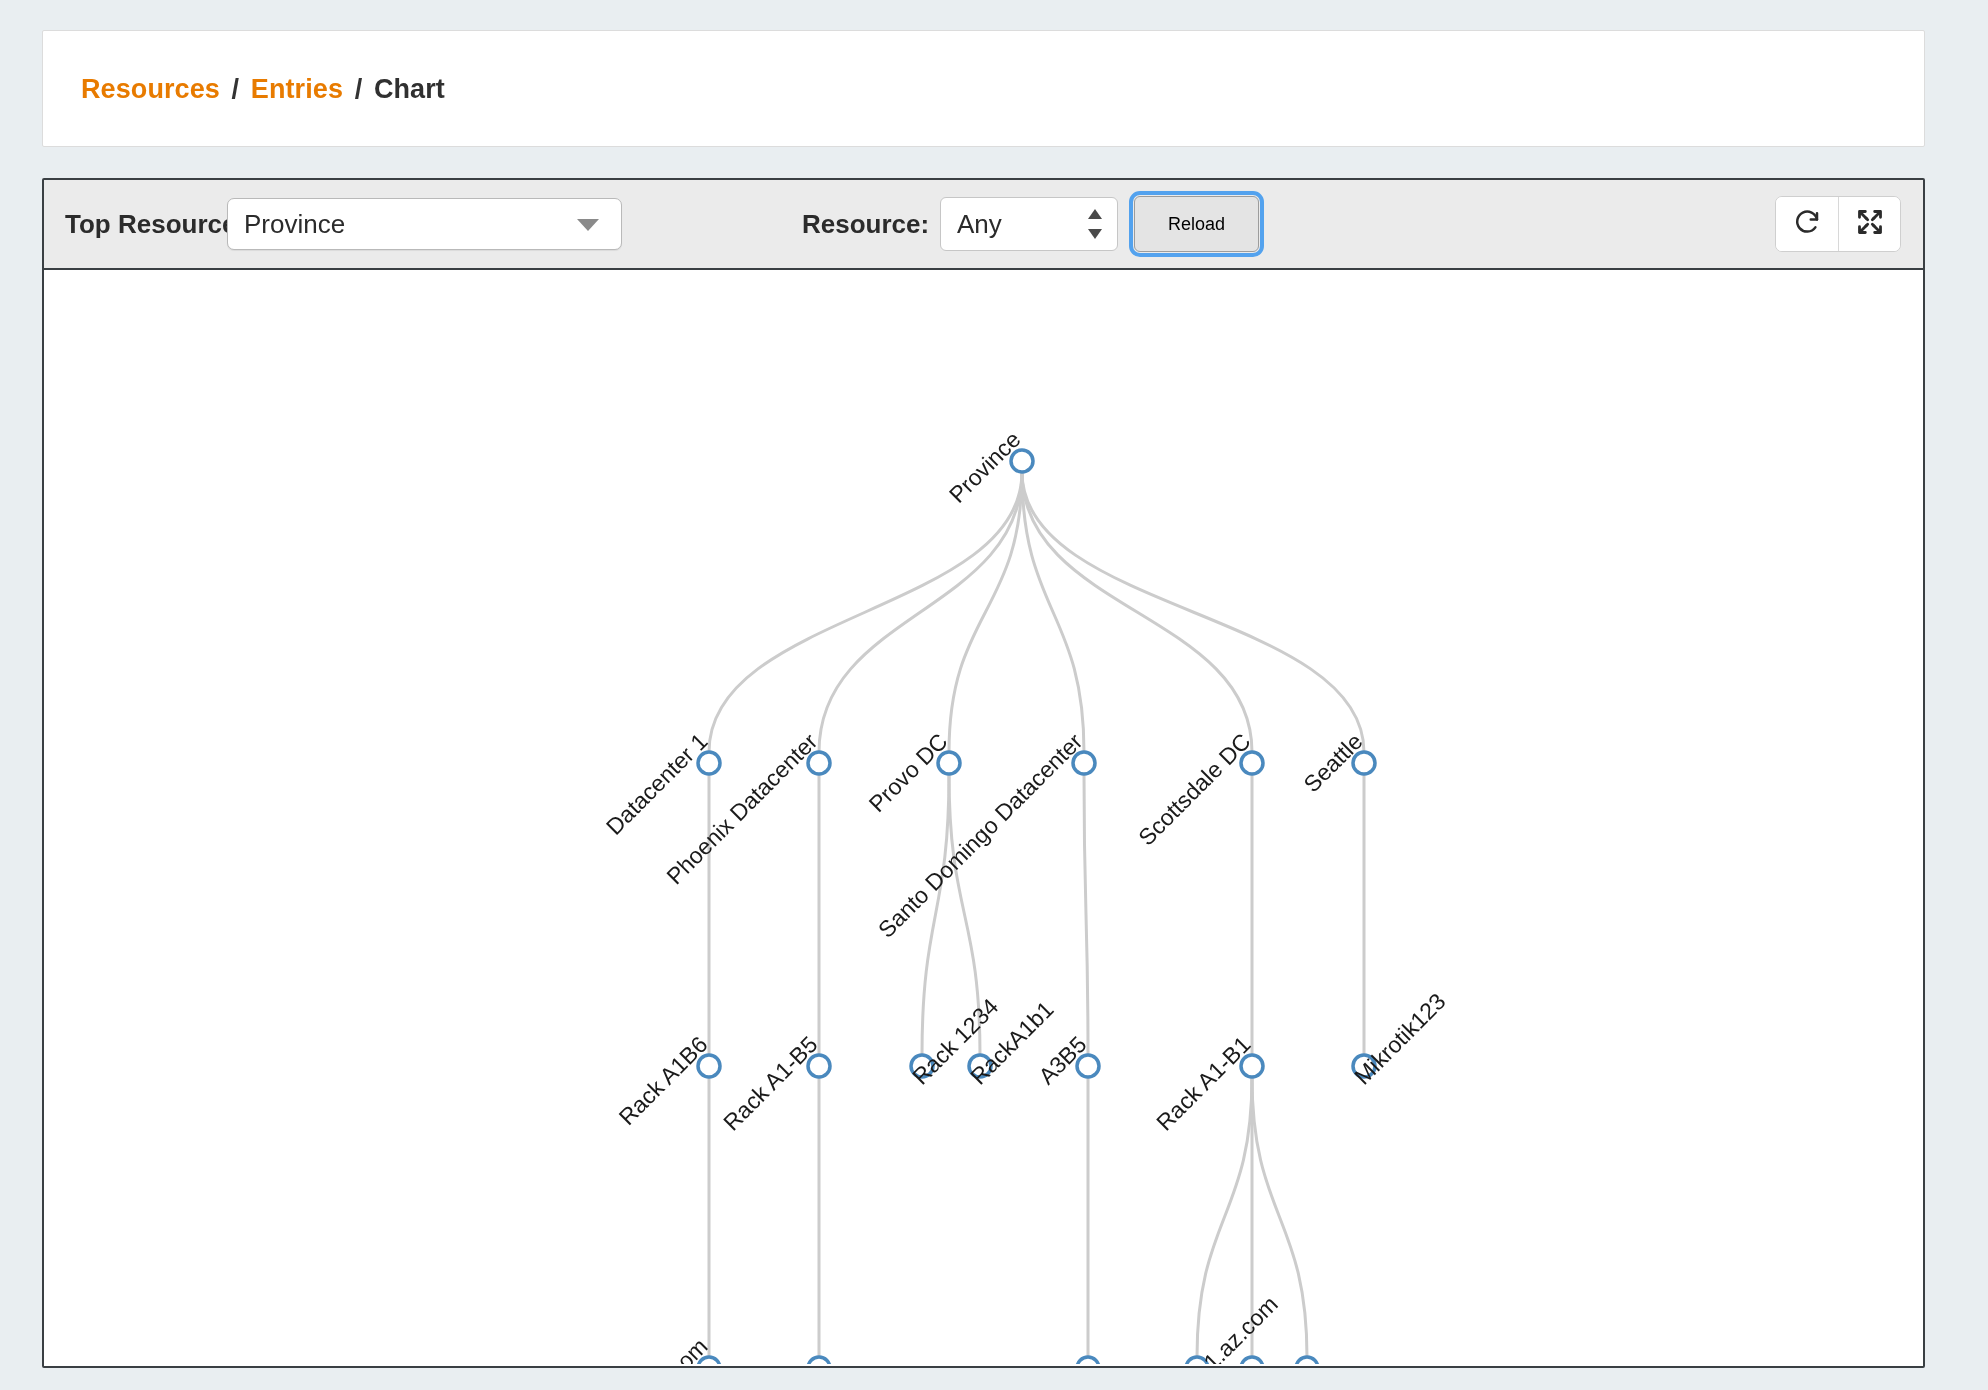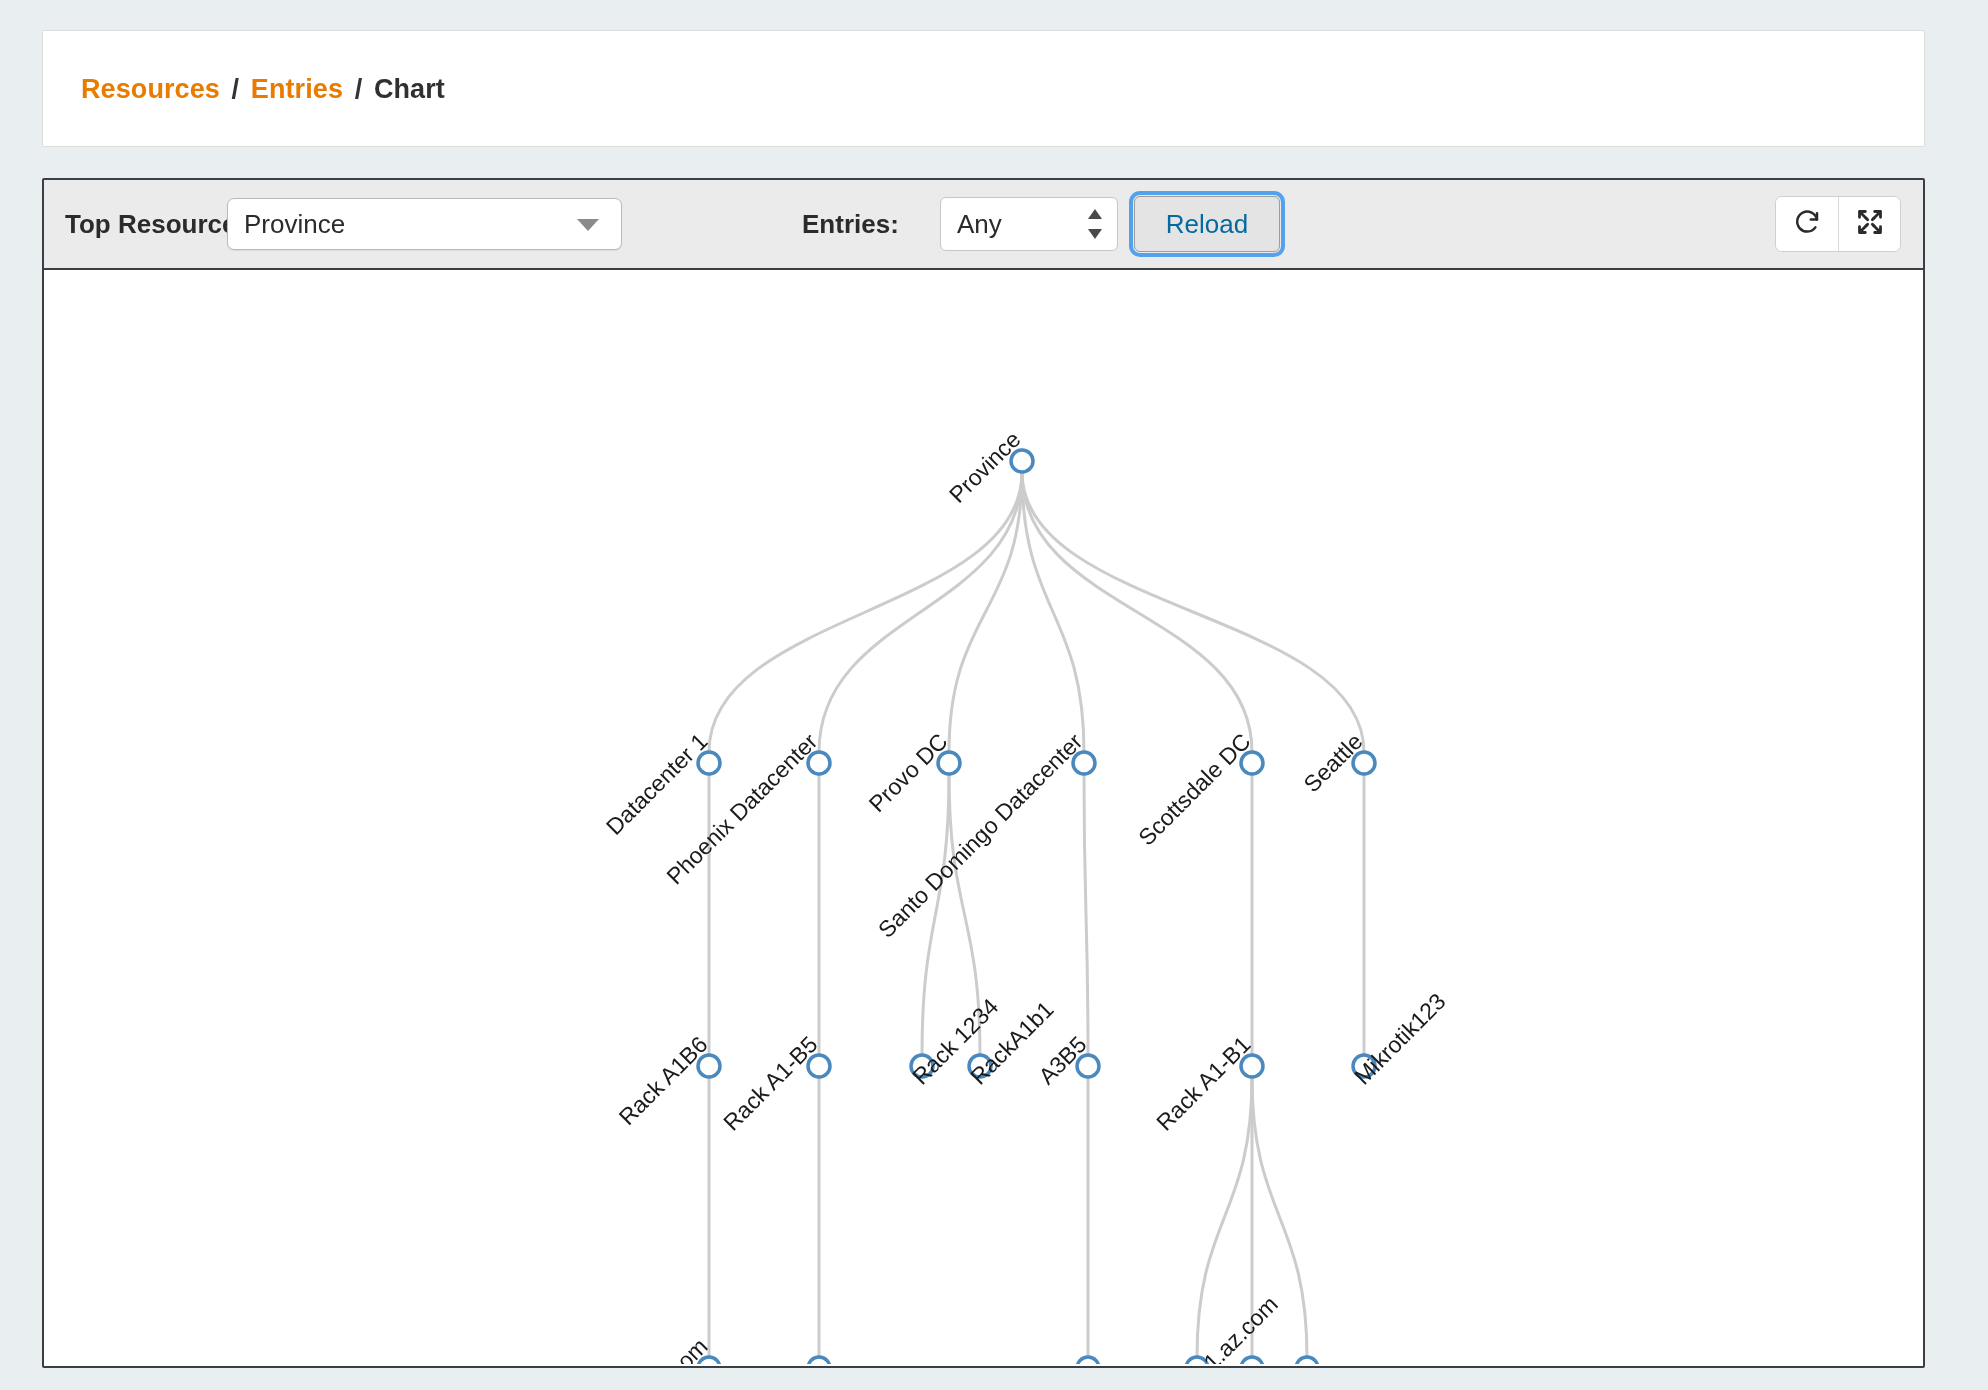--- a/index.html
+++ b/index.html
@@ -109,28 +109,28 @@
   }
   .stepper i { position: absolute; left: 0; width: 0; height: 0;
     border-left: 7px solid transparent; border-right: 7px solid transparent; }
   .stepper i.up   { top: 2px;    border-bottom: 10px solid #4a4a4a; }
   .stepper i.down { bottom: 2px; border-top: 10px solid #4a4a4a; }
 
   .reload-btn {
     position: absolute;
     left: 1090px; top: 50%;
     transform: translateY(-50%);
-    width: 146px; height: 56px;
+    width: 125px; height: 56px;
     background: #e4e4e4;
     border: 1px solid #9c9c9c;
     border-radius: 6px;
     outline: 4px solid #53a2ee;
     outline-offset: 1px;
     display: flex; align-items: center; justify-content: center;
-    font-size: 26px; color: #0369a1;
+    font-size: 18px; color: #000000;
     cursor: pointer;
   }
 
   .tb-right {
     position: absolute;
     right: 22px; top: 50%;
     transform: translateY(-50%);
     display: flex;
     border: 1px solid #cfcfcf;
     border-radius: 7px;
@@ -180,21 +180,21 @@
 
     <div class="panel-toolbar">
 
       <span class="tb-label" id="lbl-top-resource">Top Resource:</span>
 
       <div class="select-wide">
         <span class="sel-text">Province</span>
         <span class="tri-down"></span>
       </div>
 
-      <span class="tb-label" id="lbl-section">Entries:</span>
+      <span class="tb-label" id="lbl-section">Resource:</span>
 
       <div class="select-small">
         <span class="sel-text">Any</span>
         <span class="stepper">
             <i class="up"></i>
             <i class="down"></i>
           </span>
       </div>
 
       <div class="reload-btn">Reload</div>

